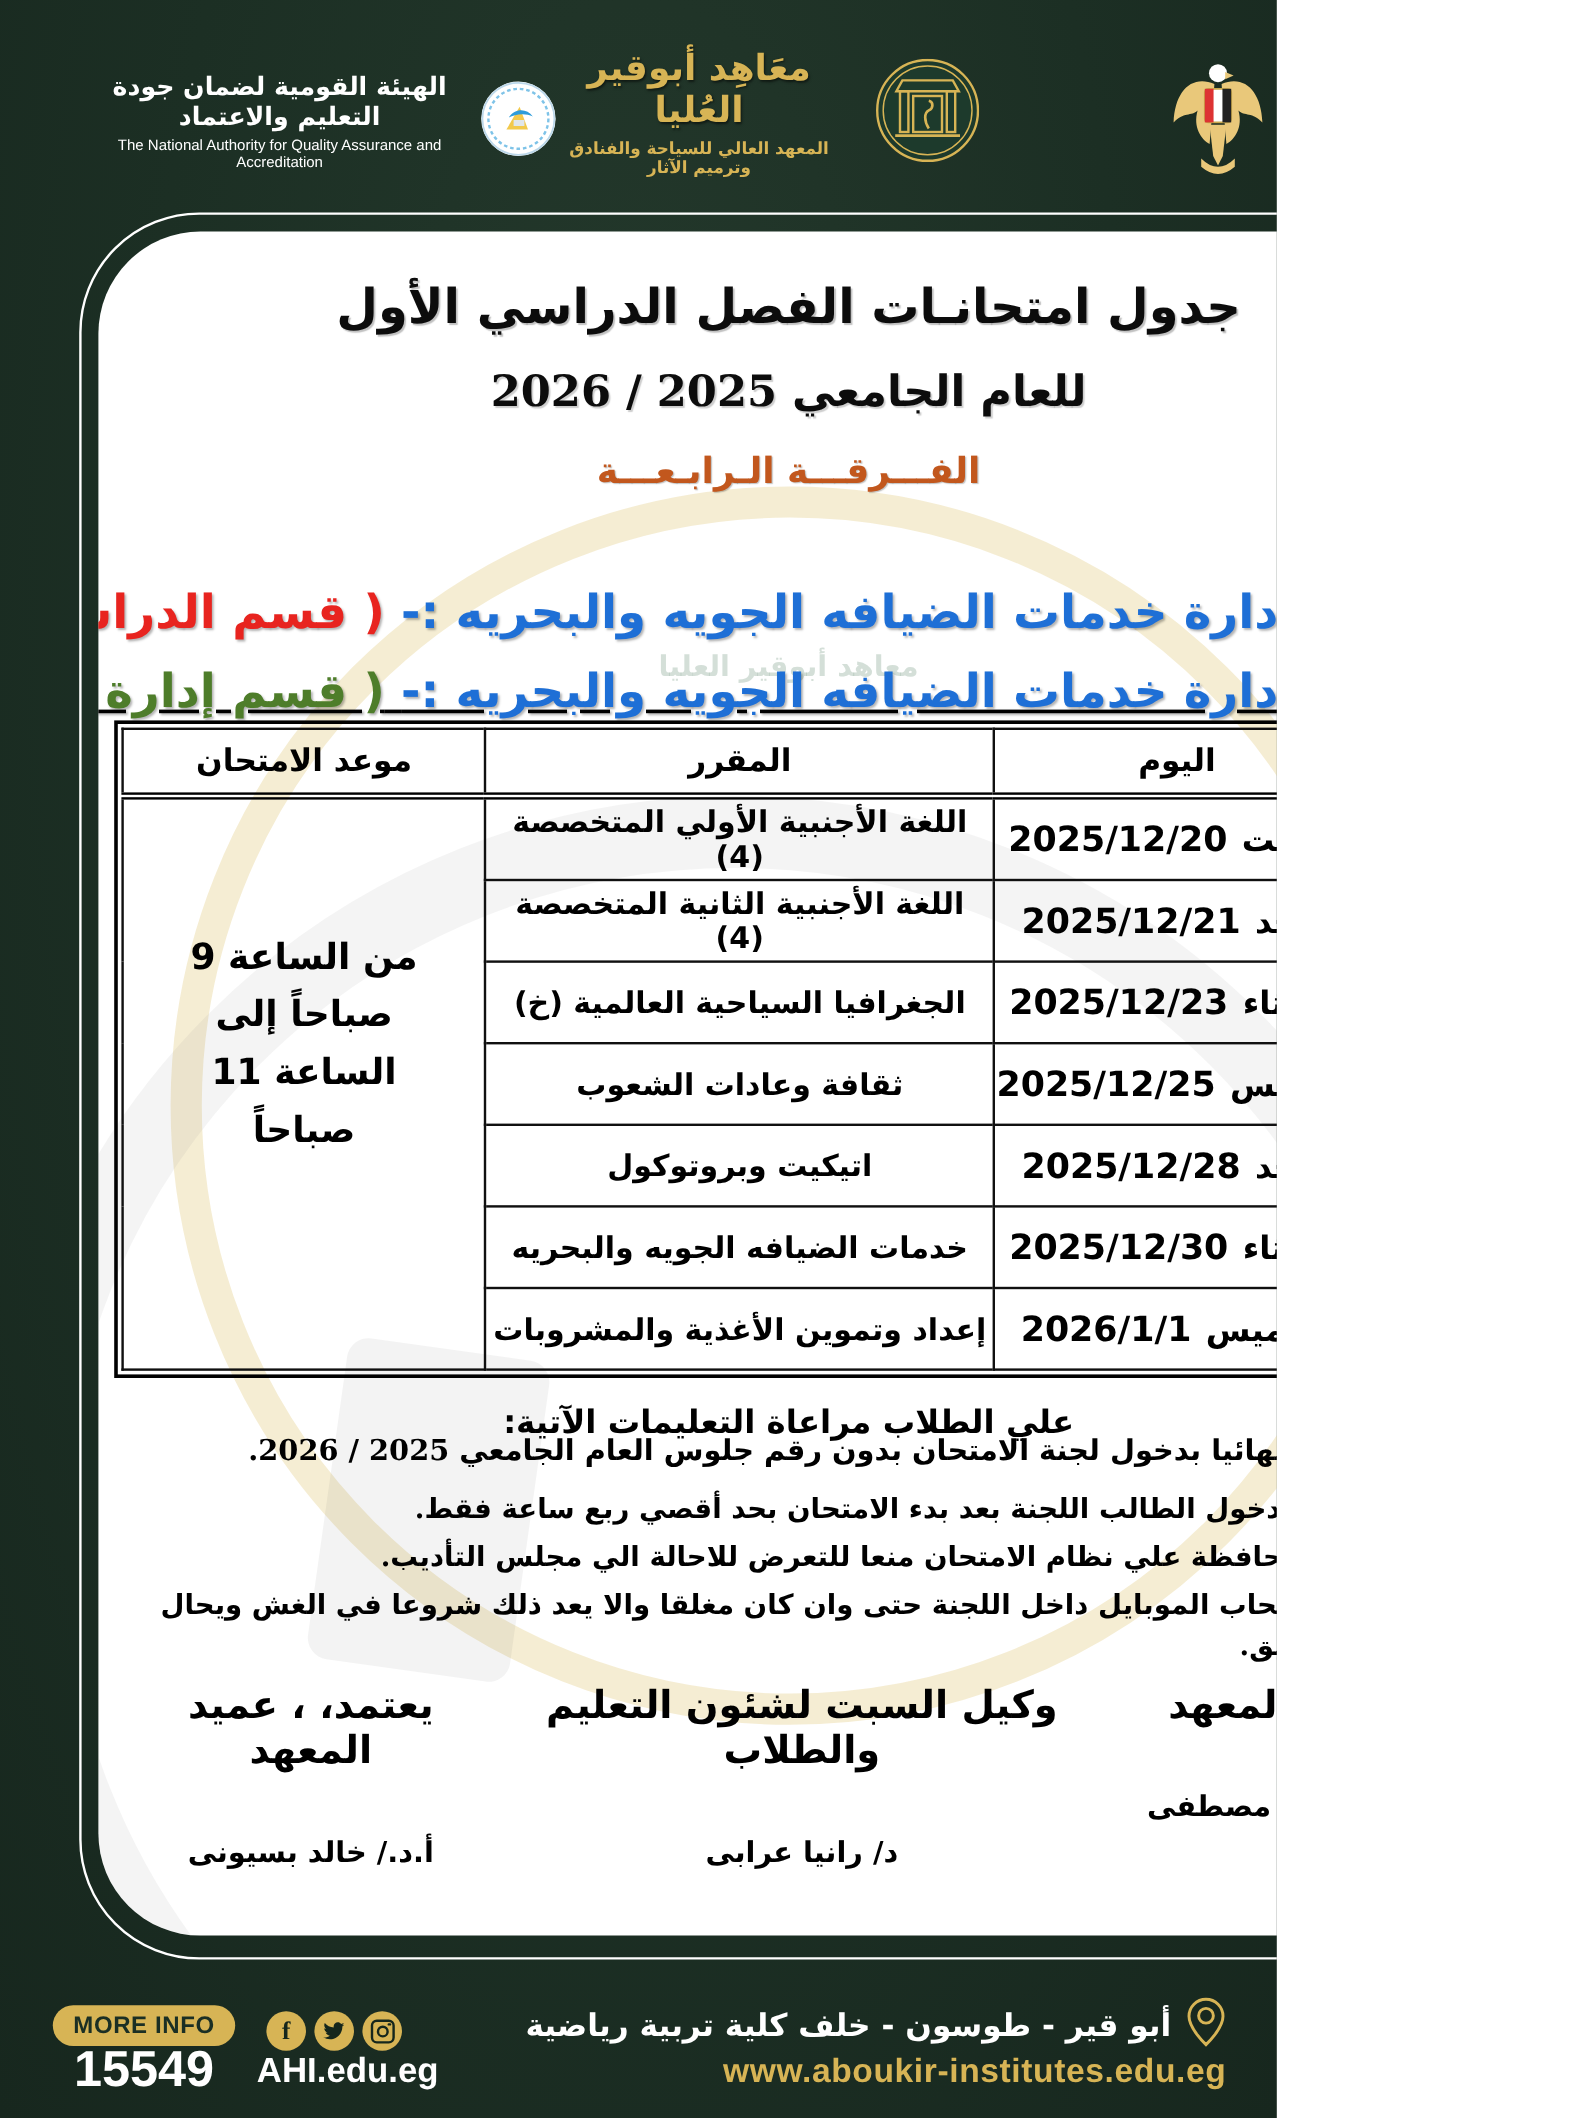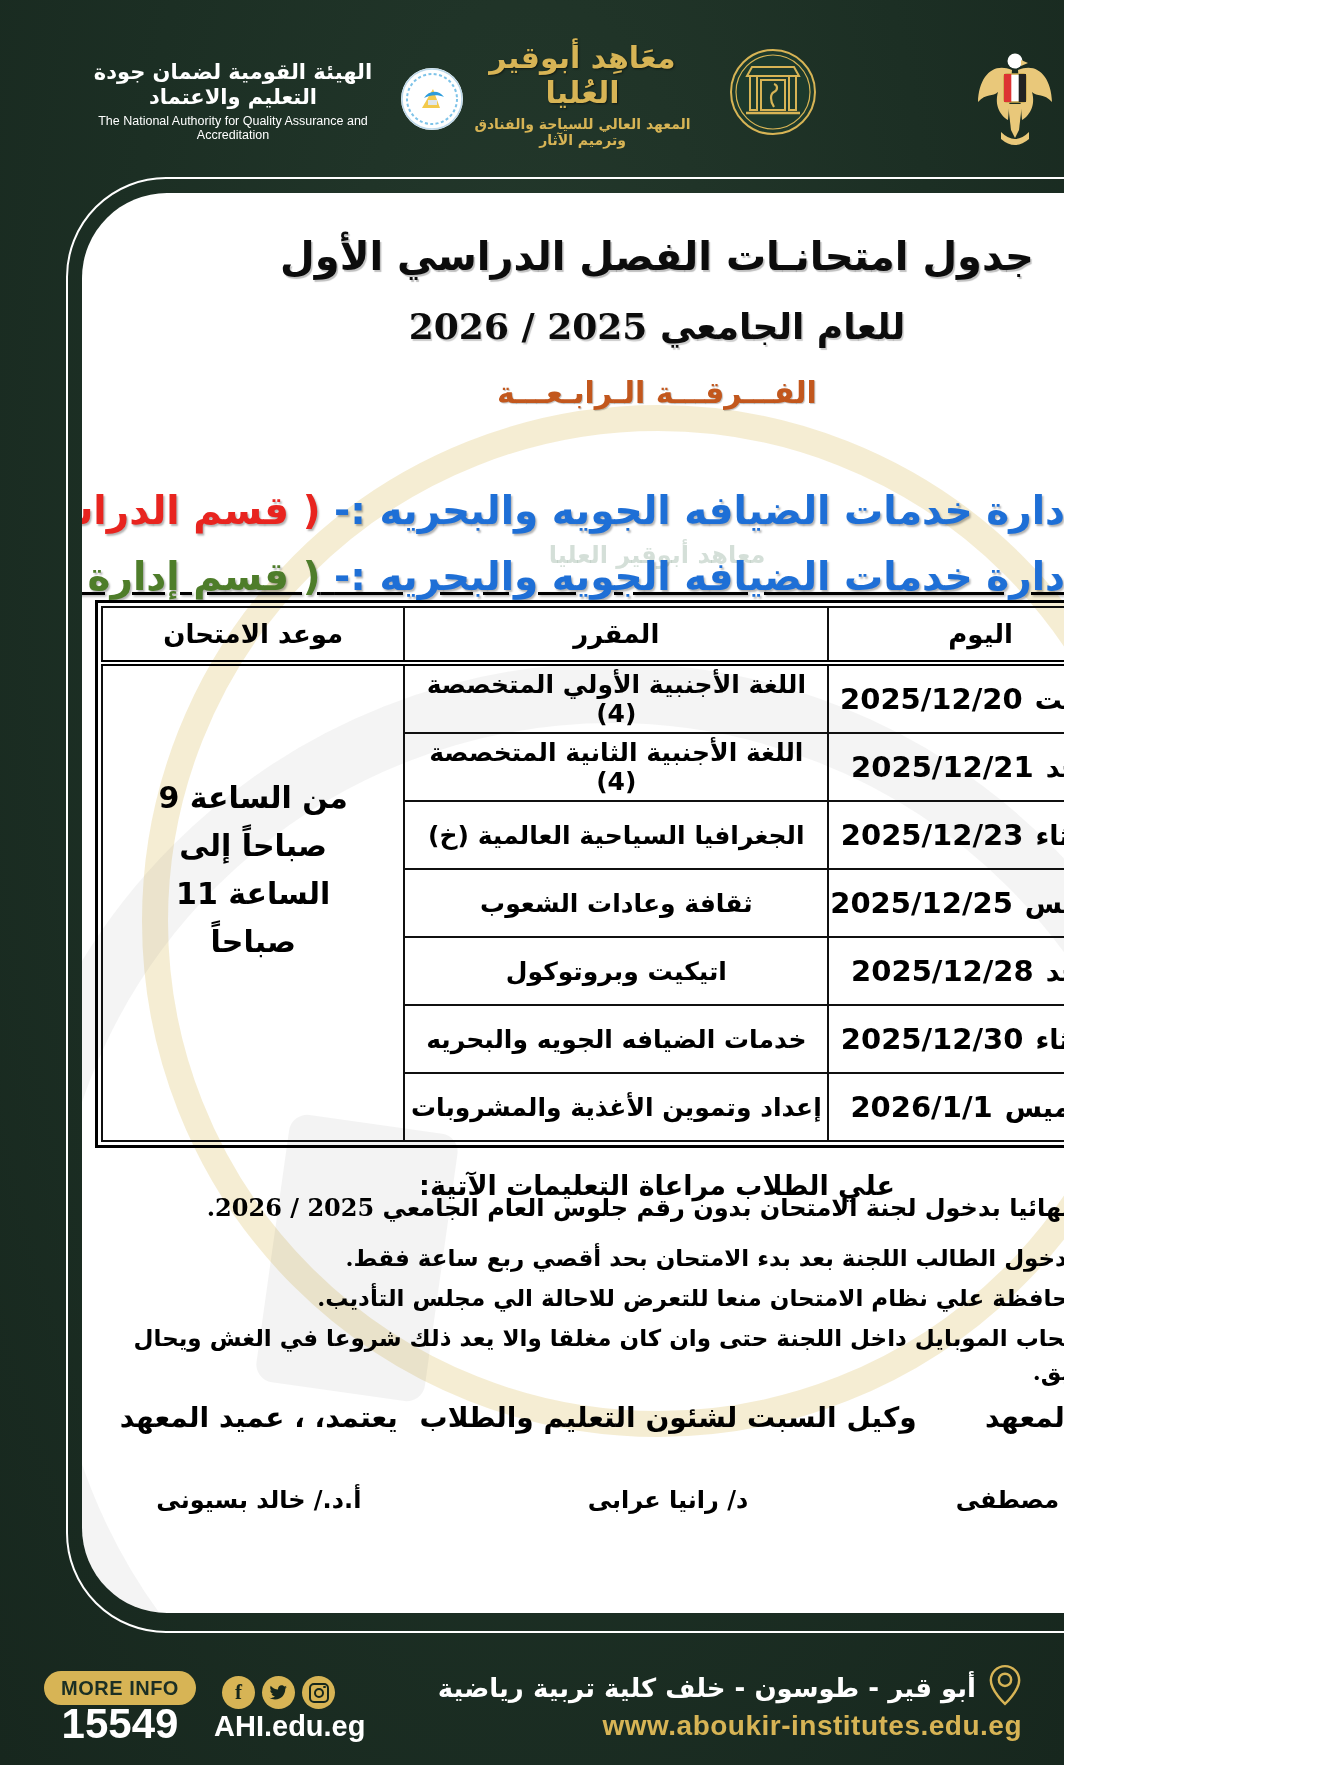--- a/index.html
+++ b/index.html
@@ -74,21 +74,21 @@
                  font-size:27px;font-weight:bold;color:#000;margin-top:24px;}
   .notes{position:absolute;top:998px;right:12px;left:12px;direction:rtl;}
   .note-item{font-size:23px;font-weight:bold;color:#000;margin-bottom:7px;
              font-family:"DejaVu Serif","DejaVu Sans",sans-serif;line-height:1.45;}
   .note-item:first-child{margin-bottom:15px;font-size:24px;}
 
   
   .signatures{position:absolute;top:1208px;left:22px;right:22px;display:flex;direction:rtl;}
   .sig-col{text-align:center;font-weight:bold;color:#000;}
   .sig-col-1{flex:0 0 26%;} .sig-col-2{flex:0 0 46%;} .sig-col-3{flex:0 0 28%;}
-  .sig-title{font-size:28px;text-align:center;}
+  .sig-title{font-size:32px;text-align:center;}
   .sig-name{font-size:24px;margin-top:52px;}
 
   
   .pill{position:absolute;left:44px;top:1671px;width:152px;height:34px;background:#d7b455;
         color:#1b2f24;border-radius:17px;display:flex;align-items:center;justify-content:center;
         font-family:"Liberation Sans",sans-serif;font-weight:bold;font-size:20px;letter-spacing:.5px;}
   .hotline{position:absolute;left:44px;top:1700px;width:152px;text-align:center;color:#fff;
            font-size:42px;font-weight:bold;font-family:"Liberation Sans",sans-serif;}
   .socials{position:absolute;left:222px;top:1676px;display:flex;gap:7px;}
   .soc{width:33px;height:33px;border-radius:50%;background:#d7b455;color:#15261c;display:flex;

